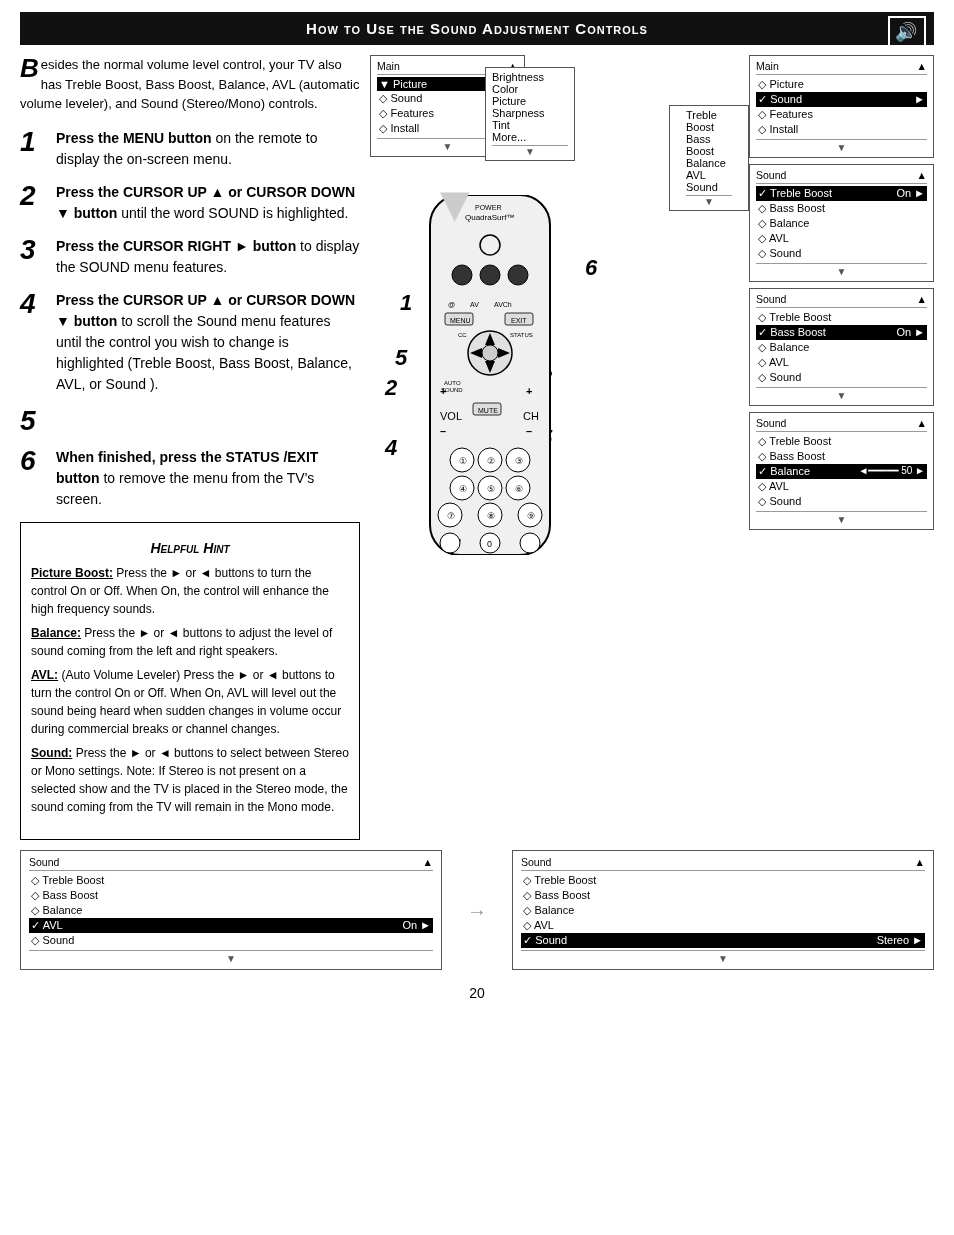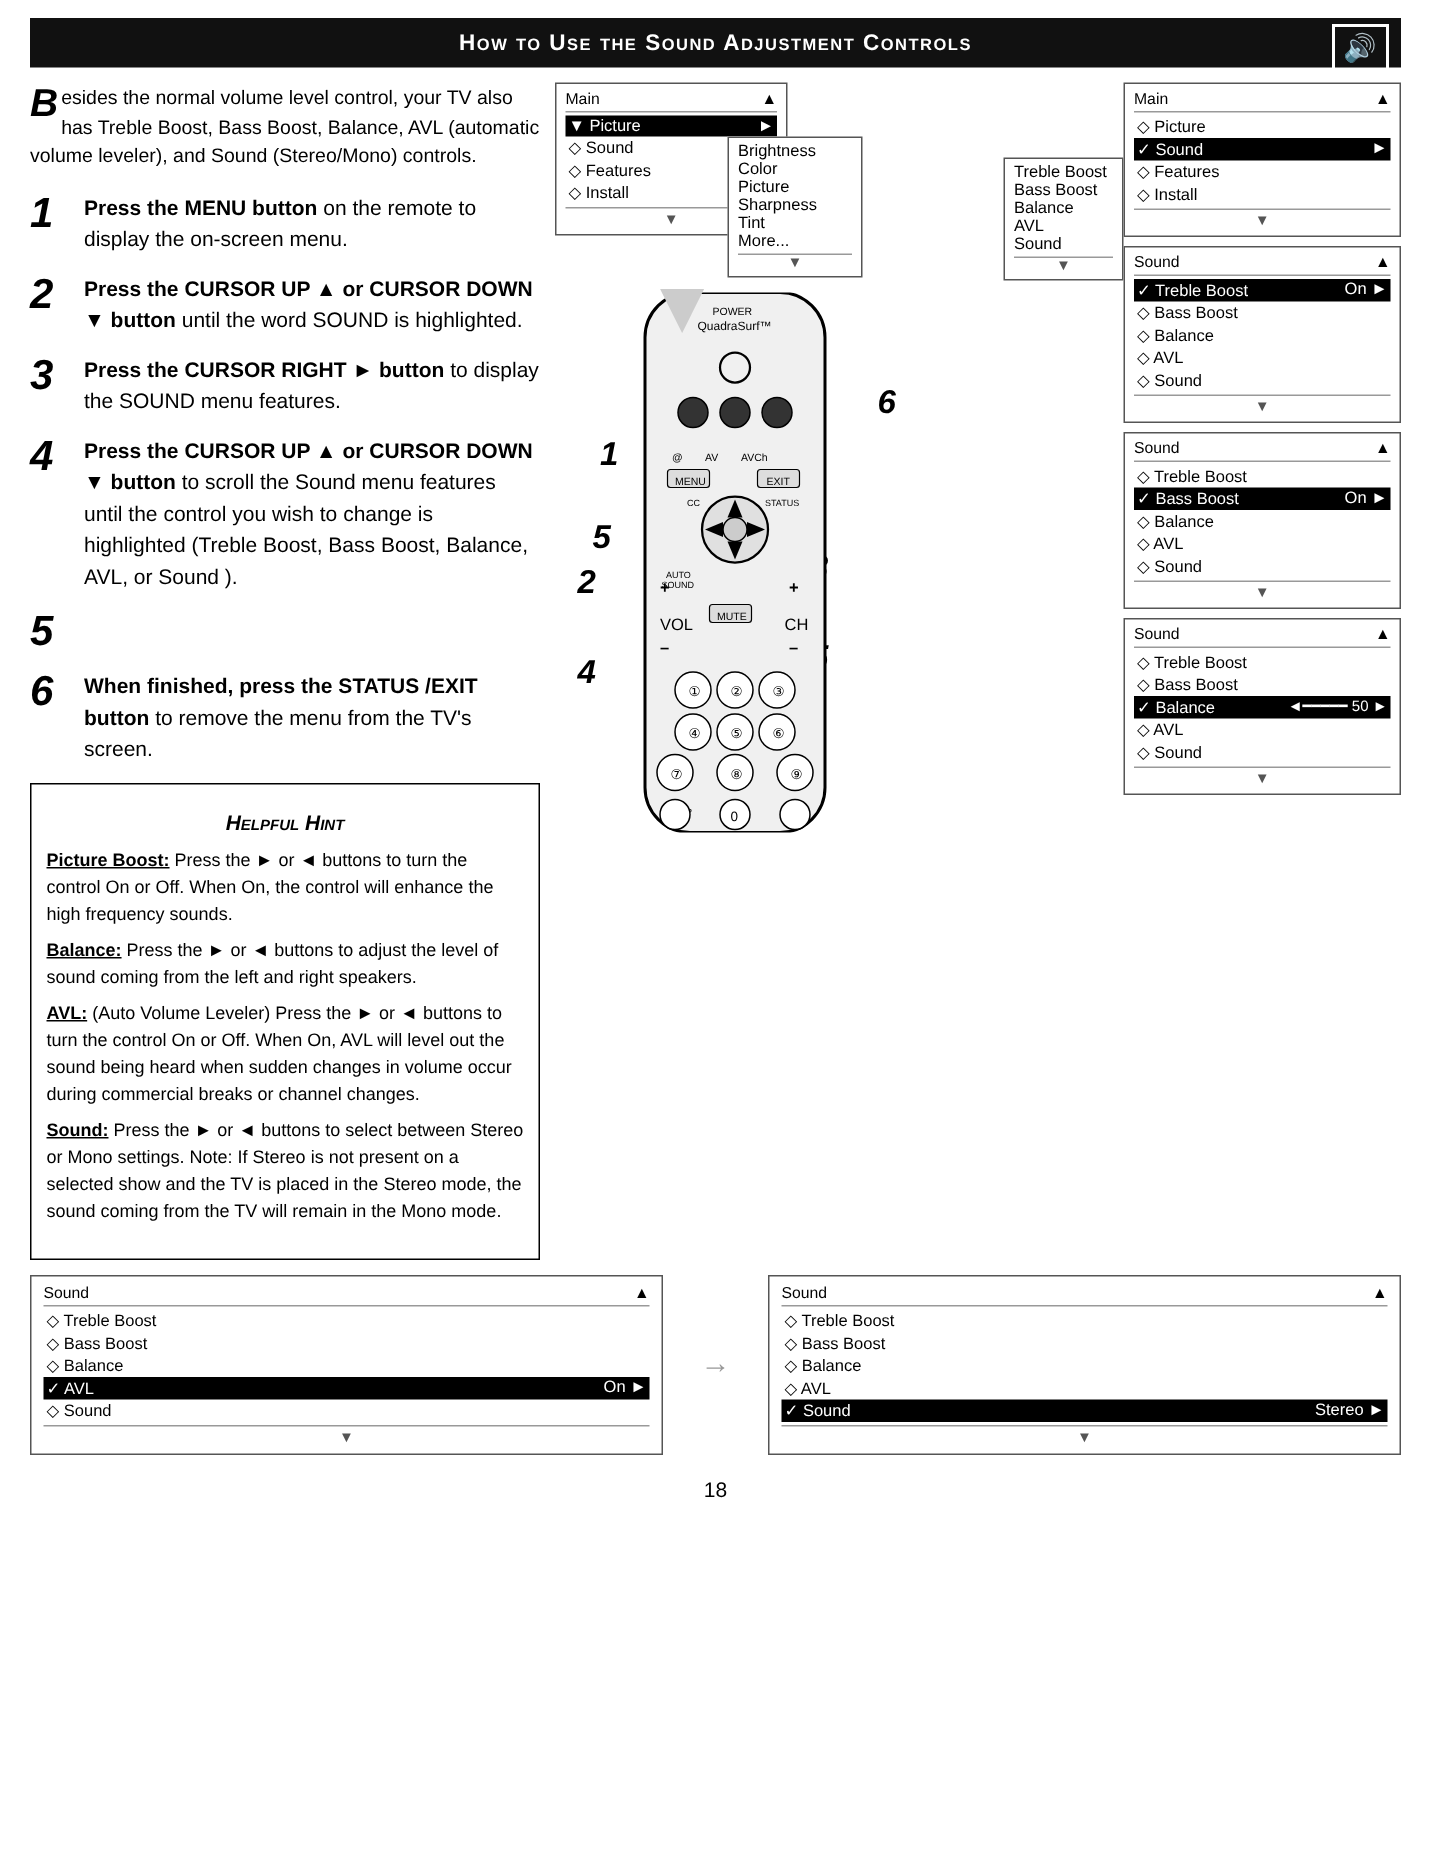--- a/index.html
+++ b/index.html
@@ -292,21 +292,21 @@
           </div>
           <div class="menu-row" style="padding-left:2px;">
             <span>◇ Features</span>
           </div>
           <div class="menu-row" style="padding-left:2px;">
             <span>◇ Install</span>
           </div>
           <div class="menu-box-footer">▼</div>
         </div>
 
-        <div style="position:absolute; left:115px; top:12px; background:#fff; border:1.5px solid #555; padding:3px 6px; font-size:11px; width:90px; z-index:10;margin-top:24px;">
+        <div style="position:absolute; left:115px; top:12px; background:#fff; border:1.5px solid #555; padding:3px 6px; font-size:11px; width:90px; z-index:10;">
           <div>Brightness</div>
           <div>Color</div>
           <div>Picture</div>
           <div>Sharpness</div>
           <div>Tint</div>
           <div>More...</div>
           <div style="border-top:1px solid #999; text-align:center; margin-top:2px; color:#555; font-size:10px;">▼</div>
         </div>
       </div>
 
@@ -404,21 +404,21 @@
           <div class="menu-row" style="padding-left:2px;">◇ Picture</div>
           <div class="menu-row selected">
             <span>✓ Sound</span>
             <span>►</span>
           </div>
           <div class="menu-row" style="padding-left:2px;">◇ Features</div>
           <div class="menu-row" style="padding-left:2px;">◇ Install</div>
           <div class="menu-box-footer">▼</div>
         </div>
 
-        <div style="position:absolute; right:185px; top:50px; background:#fff; border:1.5px solid #555; padding:3px 6px; font-size:11px; width:80px;">
+        <div style="position:absolute; right:185px; top:50px; background:#fff; border:1.5px solid #555; padding:3px 16px; font-size:11px; width:80px;">
           <div>Treble Boost</div>
           <div>Bass Boost</div>
           <div>Balance</div>
           <div>AVL</div>
           <div>Sound</div>
           <div style="border-top:1px solid #999; text-align:center; margin-top:2px; color:#555; font-size:10px;">▼</div>
         </div>
 
         <div class="menu-box" style="margin-bottom:6px;">
           <div class="menu-box-title">
@@ -507,14 +507,14 @@
     <div class="menu-row selected">
       <span>✓ Sound</span>
       <span>Stereo ►</span>
     </div>
     <div class="menu-box-footer">▼</div>
   </div>
 
 </div>
 
 <div class="page-number">
-  <span>18</span>
+  <span>20</span>
 </div>
 
 </body></html>

